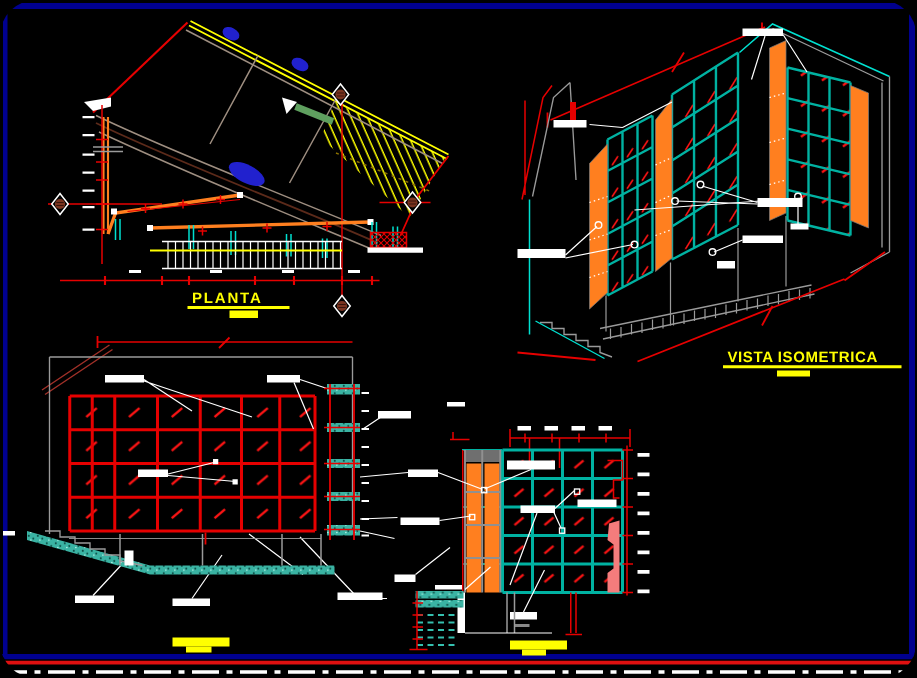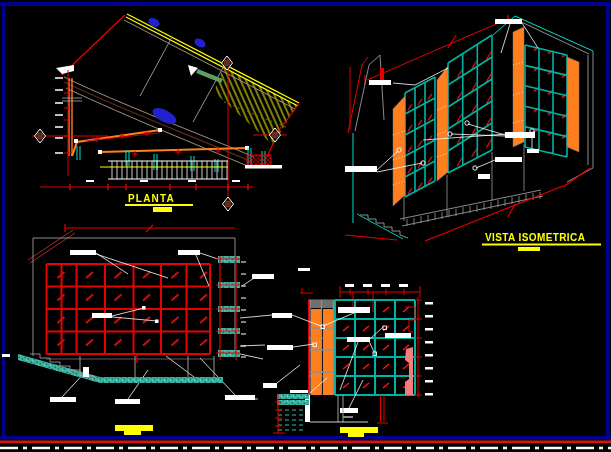--- a/index.html
+++ b/index.html
@@ -1,17 +1,17 @@
 <!DOCTYPE html>
 <html><head>
 <meta charset="utf-8">
 <style>
   html,body{margin:0;padding:0;background:#000;}
   #screen{position:relative;width:611px;height:452px;background:#000;overflow:hidden;
-          font-family:"Liberation Sans",sans-serif;}
+          font-family:"Liberation Sans",sans-serif;border-radius:24px;}
   svg{position:absolute;left:0;top:0;display:block;}
   text.cad-title{font-family:"Liberation Sans",sans-serif;font-weight:bold;fill:#FFFF00;}
 </style>
 </head>
 <body>
 
 <div id="screen">
 <svg width="611" height="452" viewBox="0 0 611 452">
   <defs>
     <pattern id="hatchStairs" width="5" height="5" patternUnits="userSpaceOnUse" patternTransform="rotate(-24)">

